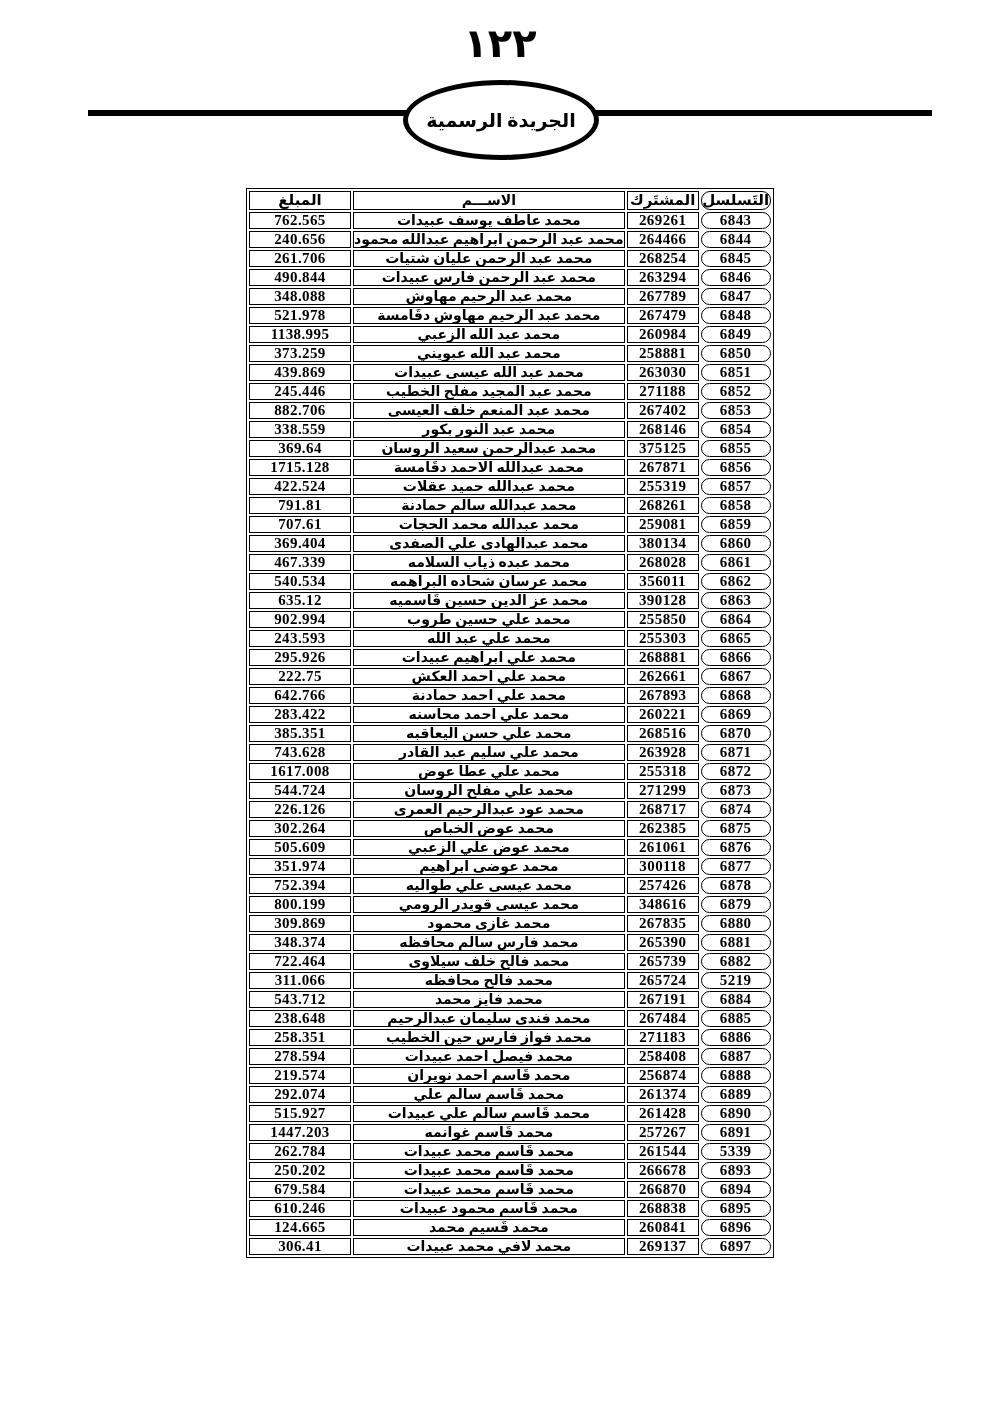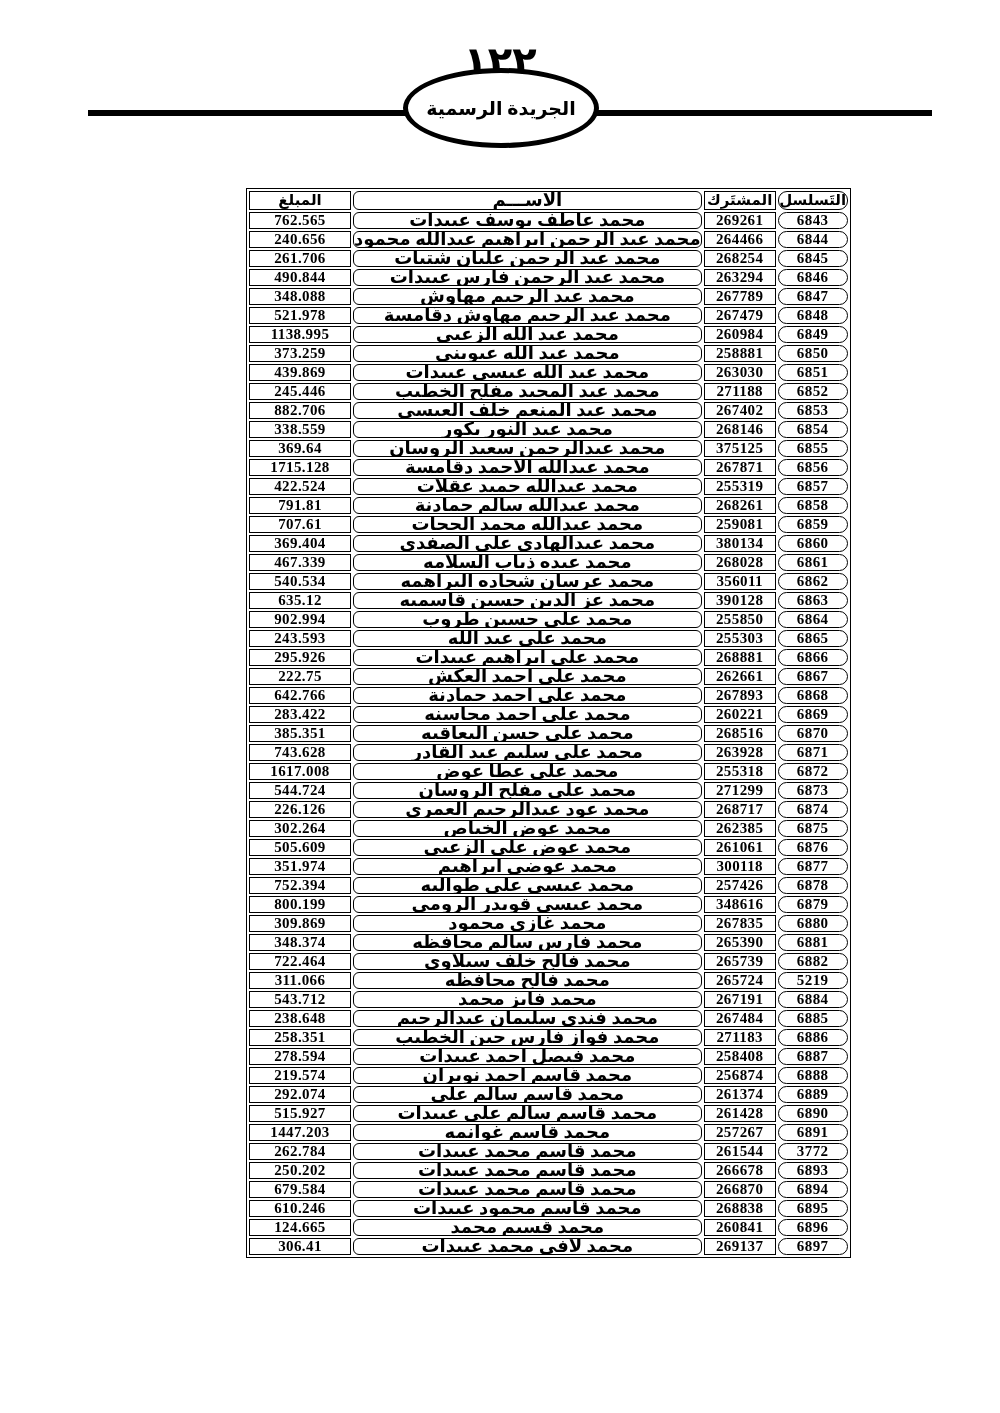--- a/index.html
+++ b/index.html
@@ -11,41 +11,41 @@
     width: 1000px;
     height: 1413px;
     position: relative;
     color: #000;
     font-family: "Liberation Serif", "DejaVu Sans", serif;
     font-weight: bold;
     overflow: hidden;
   }
   .page-number {
     position: absolute;
-    top: 38px;
+    top: 20px;
     left: 0;
     width: 1000px;
     text-align: center;
     font-size: 40px;
     font-weight: bold;
     letter-spacing: 2px;
   }
   .top-rule {
     position: absolute;
     left: 88px;
     top: 110px;
     width: 844px;
     height: 6px;
     background: #000;
     z-index: 1;
   }
   .banner-ellipse {
     position: absolute;
     left: 403px;
-    top: 68px;
+    top: 80px;
     width: 186px;
     height: 70px;
     background: #fff;
     border: 5px solid #000;
     border-radius: 50%;
     z-index: 2;
     display: flex;
     align-items: center;
     justify-content: center;
   }
@@ -70,21 +70,21 @@
     vertical-align: middle;
     padding: 0;
     font-weight: bold;
     white-space: nowrap;
     overflow: hidden;
   }
   th { height: 17px; line-height: 17px; font-size: 15px; }
   td { height: 15px; line-height: 15px; }
   .serial-cell     { width: 68px;  font-size: 15px; letter-spacing: 0.4px; border-radius: 9px; }
   .subscriber-cell { width: 70px;  font-size: 15px; letter-spacing: 0.4px; margin-top: 8px; }
-  .name-cell       { width: 246px; font-size: 18px; border-radius: 6px; }
+  .name-cell       { width: 246px; font-size: 14px; }
   .amount-cell     { width: 100px; font-size: 15px; letter-spacing: 0.4px; }
 </style>
 </head>
 <body>
 
 <div>
 
   <div class="page-number">١٢٢</div>
 
   <div class="top-rule"></div>
@@ -391,21 +391,21 @@
           <td class="name-cell">محمد قَاسم سالم علي عبيدات</td>
           <td class="amount-cell">515.927</td>
         </tr>
         <tr>
           <td class="serial-cell">6891</td>
           <td class="subscriber-cell">257267</td>
           <td class="name-cell">محمد قَاسم غوانمه</td>
           <td class="amount-cell">1447.203</td>
         </tr>
         <tr>
-          <td class="serial-cell">3772</td>
+          <td class="serial-cell">5339</td>
           <td class="subscriber-cell">261544</td>
           <td class="name-cell">محمد قَاسم محمد عبيدات</td>
           <td class="amount-cell">262.784</td>
         </tr>
         <tr>
           <td class="serial-cell">6893</td>
           <td class="subscriber-cell">266678</td>
           <td class="name-cell">محمد قَاسم محمد عبيدات</td>
           <td class="amount-cell">250.202</td>
         </tr>

